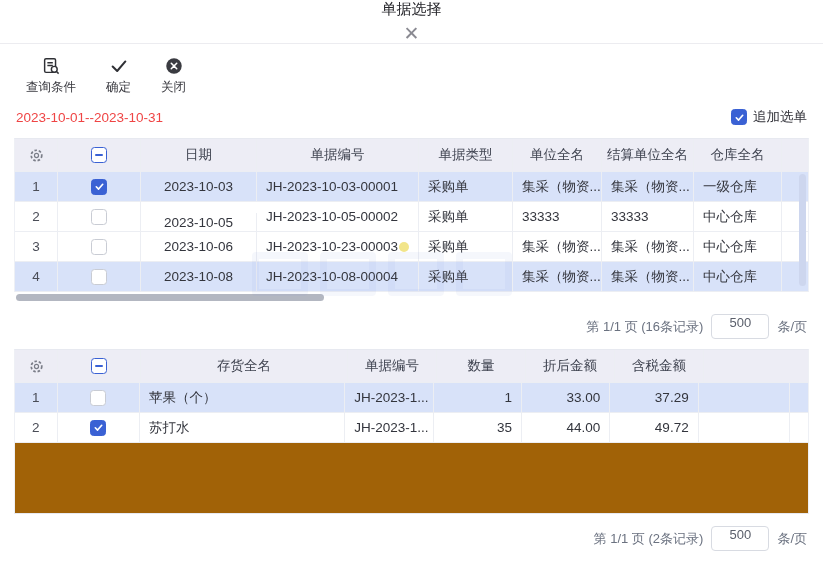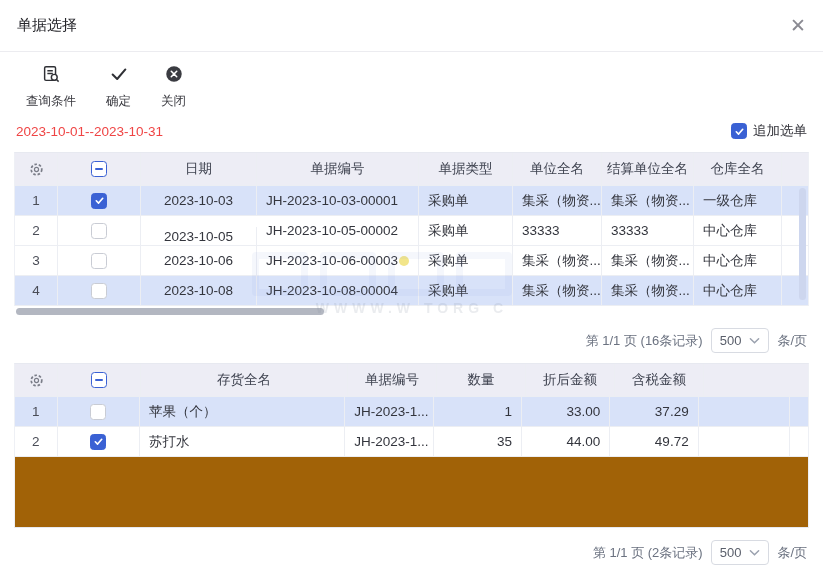--- a/index.html
+++ b/index.html
@@ -8,27 +8,27 @@
     --hdr-bg:#ededf5;
     --line:#eceef3;
     --outer:#e7e9f0;
     --txt:#33353d;
     --muted:#6b7280;
   }
   *{box-sizing:border-box;margin:0;padding:0}
   body{background:#fff;font-family:"Liberation Sans","DejaVu Sans",sans-serif;}
   .dialog{width:823px;height:570px;position:relative;background:#fff;overflow:hidden;}
 
-  .titlebar{height:52px;display:flex;justify-content:space-between;align-items:center;
-    padding:0 17px;border-bottom:1px solid #ececf0;}
+  .titlebar{height:44px;display:flex;justify-content:space-between;align-items:center;
+    padding:0 17px;border-bottom:1px solid #ececf0;flex-direction:column;}
   .title{font-size:15px;color:#26262b;}
   .close-x{font-size:19px;color:#8a8a92;cursor:pointer;line-height:1;}
 
   .toolbar{display:flex;gap:30px;padding:12px 0 6px 26px;}
-  .tbtn{display:flex;flex-direction:column;align-items:center;gap:9px;cursor:pointer;}
+  .tbtn{display:flex;flex-direction:column;align-items:center;gap:3px;cursor:pointer;}
   .tbtn .lbl{font-size:12.5px;color:#3a3a40;}
   .tbtn svg{width:20px;height:20px;display:block;}
 
   .filter{display:flex;justify-content:space-between;align-items:center;padding:6px 16px 12px 16px;}
   .daterange{font-size:13.5px;color:#ef4444;}
   .append{display:flex;align-items:center;gap:6px;font-size:13.5px;color:#33333a;cursor:pointer;}
 
   .cb{width:16px;height:16px;border-radius:3.5px;display:flex;align-items:center;
       justify-content:center;flex:none;cursor:pointer;}
   .cb.unchecked{background:#fff;border:1px solid #c9ccd4;}
@@ -55,21 +55,21 @@
   .ydot{width:10px;height:10px;border-radius:50%;background:#f2e58a;margin-left:auto;flex:none;}
 
   .vthumb{position:absolute;right:2px;top:35px;width:7px;height:112px;background:#cdd6ee;border-radius:4px;}
   .hscroll{height:8px;margin:2px 14px 0;position:relative;}
   .hthumb{position:absolute;left:2px;top:0;width:308px;height:7px;background:#b3b7c1;border-radius:4px;cursor:grab;}
 
   .pager{display:flex;justify-content:flex-end;align-items:center;gap:8px;
          margin:12px 16px 10px;color:var(--muted);font-size:13px;}
   .selectbox{min-width:58px;height:25px;border:1px solid #d8dbe2;border-radius:4px;display:flex;
          align-items:center;justify-content:center;gap:8px;color:#5a5f6b;background:#fff;
-         cursor:pointer;padding:0 8px;font-size:13px;}
+         cursor:pointer;padding:0 8px;font-size:13px;flex-direction:column;}
   .selectbox svg{width:11px;height:8px;}
 
   .watermark{position:absolute;left:252px;top:252px;width:320px;z-index:30;
              pointer-events:none;opacity:.55;}
   .wm-blocks{display:flex;gap:12px;height:44px;}
   .wm-blocks div{width:56px;border:7px solid rgba(125,150,215,.14);border-radius:4px;}
   .wm-text{margin-top:4px;font-size:14px;font-weight:bold;letter-spacing:5px;
            color:rgba(130,138,155,.30);text-align:center;}
 </style>
 </head>
@@ -203,21 +203,21 @@
       </div>
       <div class="tr row">
         <div class="td num" style="width: 43px;">3</div>
         <div class="td c" style="width: 83px;">
           <span class="cb unchecked"></span>
         </div>
         <div class="td c" style="width: 116px;">
           <span>2023-10-06</span>
         </div>
         <div class="td" style="width: 162px;">
-          <span>JH-2023-10-06-00003</span>
+          <span>JH-2023-10-23-00003</span>
           <span class="ydot"></span>
         </div>
         <div class="td" style="width: 94px;">
           <span>采购单</span>
         </div>
         <div class="td" style="width: 89px;">
           <span>集采（物资...</span>
         </div>
         <div class="td" style="width: 92px;">
           <span>集采（物资...</span>
@@ -355,16 +355,15 @@
     <span>条/页</span>
   </div>
 
   <div class="watermark">
     <div class="wm-blocks">
         <div></div>
         <div></div>
         <div></div>
         <div></div>
       </div>
-    <div class="wm-text">WWWW.W TORG C</div>
   </div>
 
 </div>
 
 </body></html>

